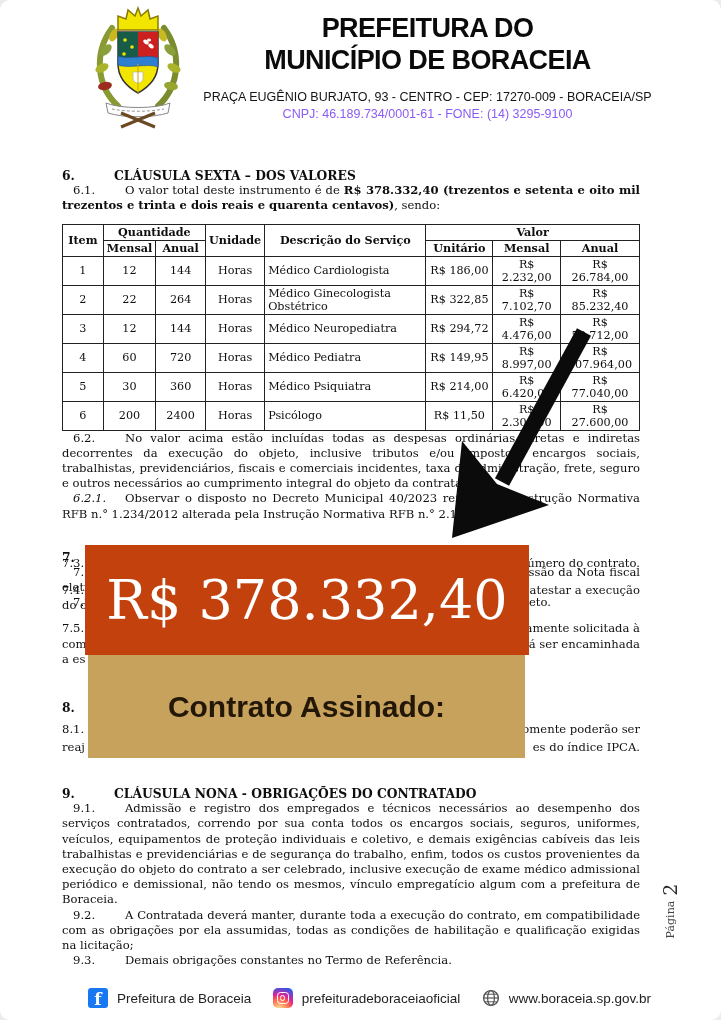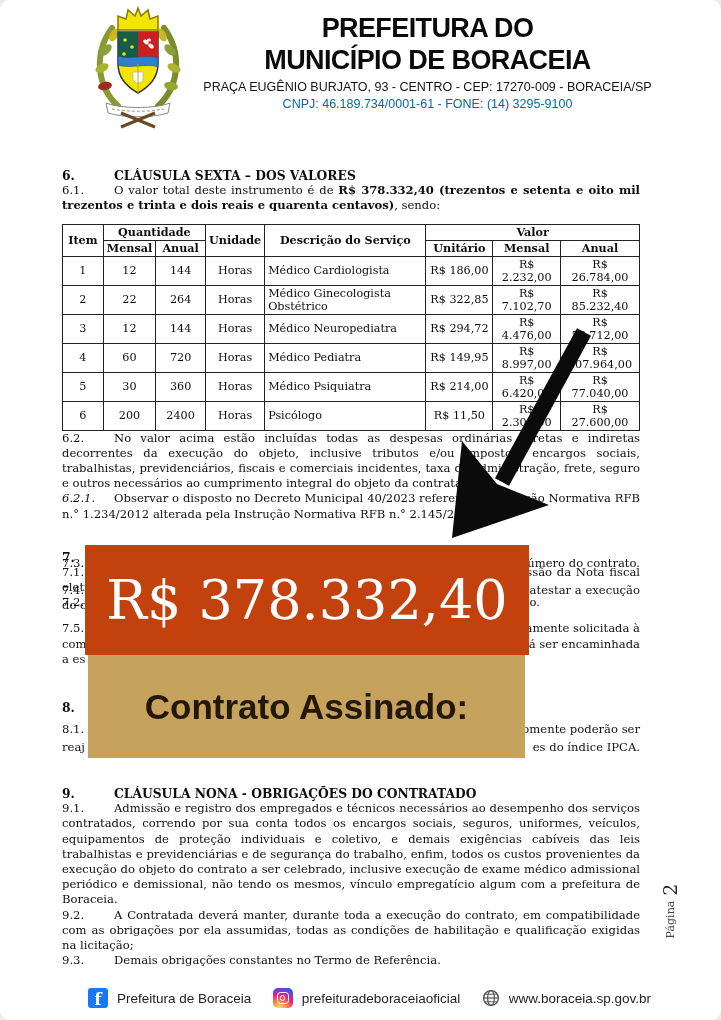--- a/index.html
+++ b/index.html
@@ -4,32 +4,32 @@
 <style>
   html,body{margin:0;padding:0;background:#ececec;}
   .page{position:relative;width:721px;height:1020px;margin:0 auto;background:#ffffff;
         border-radius:10px;overflow:hidden;font-family:"DejaVu Serif",serif;color:#111;}
 
   
   .logo{position:absolute;left:88px;top:6px;width:100px;height:124px;}
   .hdr-text{position:absolute;left:195px;top:12px;width:465px;text-align:center;
             font-family:"Liberation Sans",sans-serif;}
   .hdr-t{font-weight:bold;font-size:27px;line-height:32px;letter-spacing:-0.6px;color:#0b0b0b;}
-  .hdr-addr{font-size:12.5px;margin-top:4px;color:#141414;}
-  .hdr-cnpj{font-size:12.5px;margin-top:3px;color:#0369a1;}
+  .hdr-addr{font-size:12.5px;margin-top:14px;color:#141414;}
+  .hdr-cnpj{font-size:12.5px;margin-top:3px;color:#8b5cf6;}
 
   
   .sec{position:absolute;left:62px;width:578px;font-size:11.6px;line-height:15.2px;
        text-align:justify;color:#0e0e0e;}
   .sec-a{top:160px;}
   .sec-b{top:786px;}
   .clause-h{font-weight:bold;font-size:12.3px;text-align:left;margin:0;}
   .cnum{display:inline-block;min-width:52px;}
   p.item{margin:0;}
-  .pnum{display:inline-block;min-width:52px;}
+  .pnum{display:inline-block;min-width:52px;margin-left:11px;}
   .mt8{margin-top:8px;} .mt10{margin-top:10px;} .mt12{margin-top:12px;}
   .mt14{margin-top:14px;} .mt28{margin-top:28px;}
   .bu{font-weight:bold;}
   .it{font-style:italic;}
 
   
   table.vals{border-collapse:collapse;width:578px;margin-top:10px;font-size:11.2px;
              line-height:13px;text-align:center;}
   table.vals th,table.vals td{border:1px solid #222;padding:1px 3px;}
   table.vals th{font-weight:bold;}
@@ -42,21 +42,21 @@
   .frag .fr{position:absolute;right:0;top:0;}
   .frag.bold{font-weight:bold;font-size:12.3px;}
 
   
   .arrow-svg{position:absolute;left:0;top:0;pointer-events:none;}
   .amount-box{position:absolute;left:85px;top:545px;width:444px;height:110px;
               background:#c2410c;display:flex;align-items:center;justify-content:center;}
   .amount{color:#ffffff;font-size:54px;white-space:nowrap;font-family:"DejaVu Serif",serif;}
   .label-box{position:absolute;left:88px;top:655px;width:437px;height:103px;background:#c6a25c;
              display:flex;flex-direction:column;align-items:center;justify-content:center;}
-  .label-line{font-family:"Liberation Sans",sans-serif;font-weight:bold;font-size:35px;
+  .label-line{font-family:"Liberation Sans",sans-serif;font-weight:bold;font-size:30px;
               line-height:42px;color:#231708;white-space:nowrap;}
 
   
   .pagenum{position:absolute;left:630px;top:900px;width:80px;height:22px;
            transform:rotate(-90deg);transform-origin:center;
            display:flex;align-items:center;justify-content:center;gap:5px;
            font-size:11px;color:#444;}
   .pagenum .n{font-size:19px;color:#2a2a2a;}
 
   

